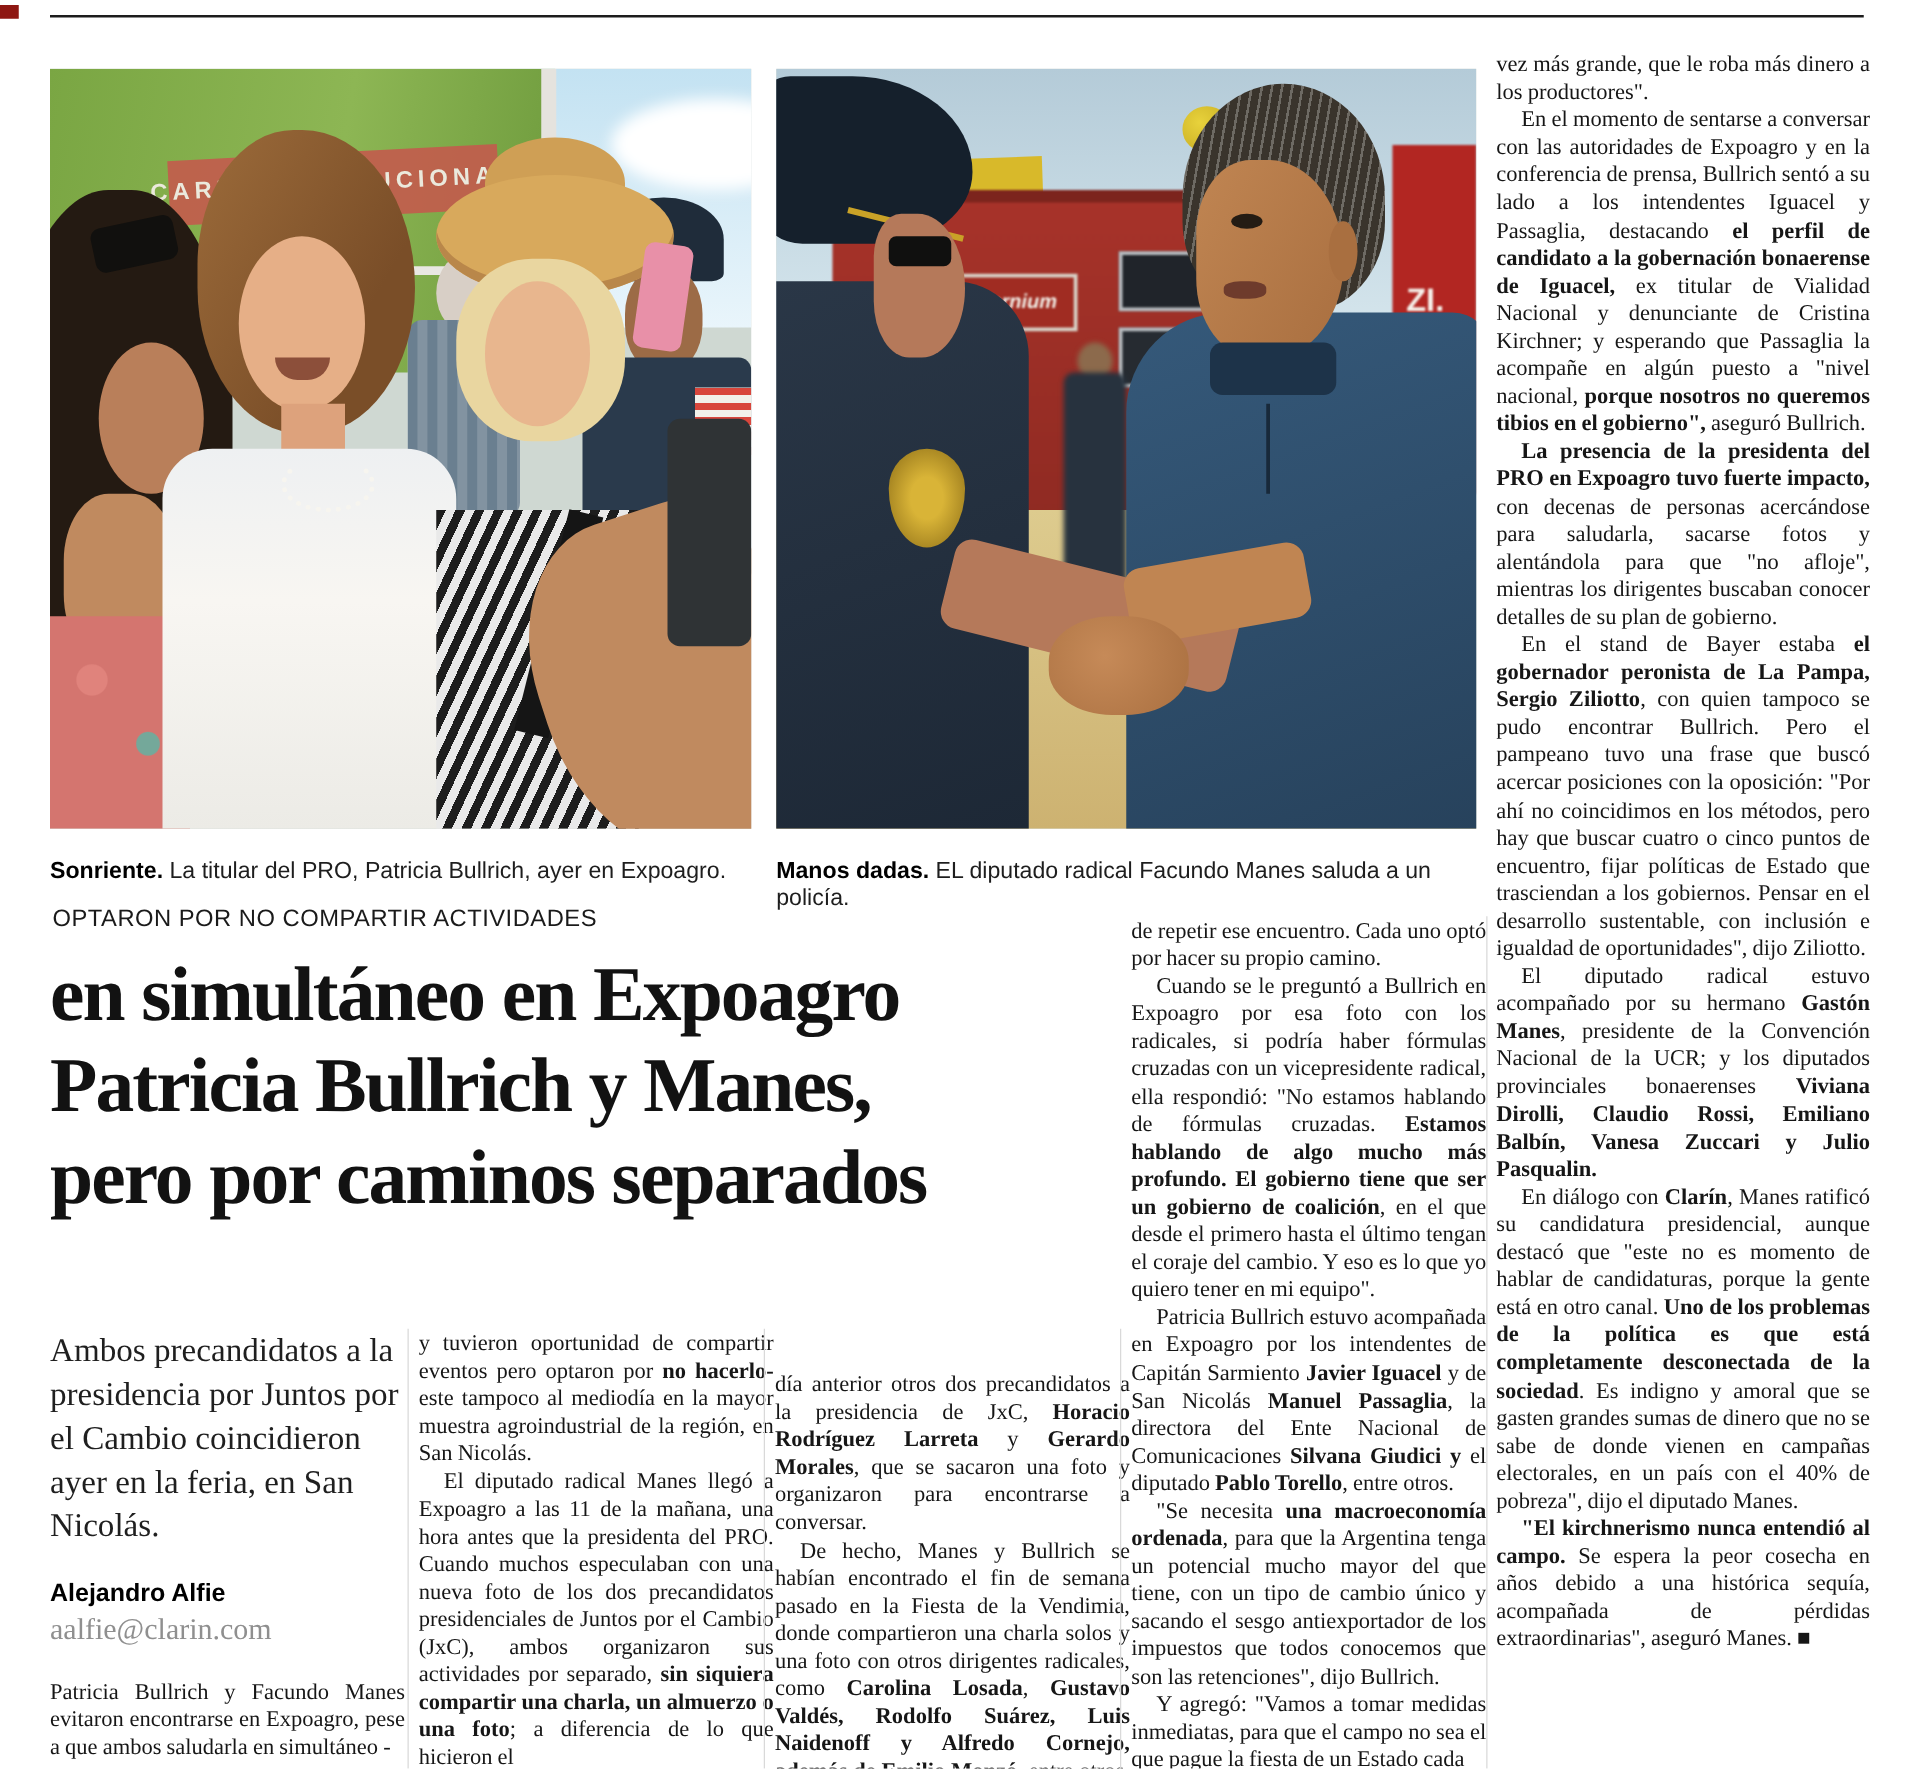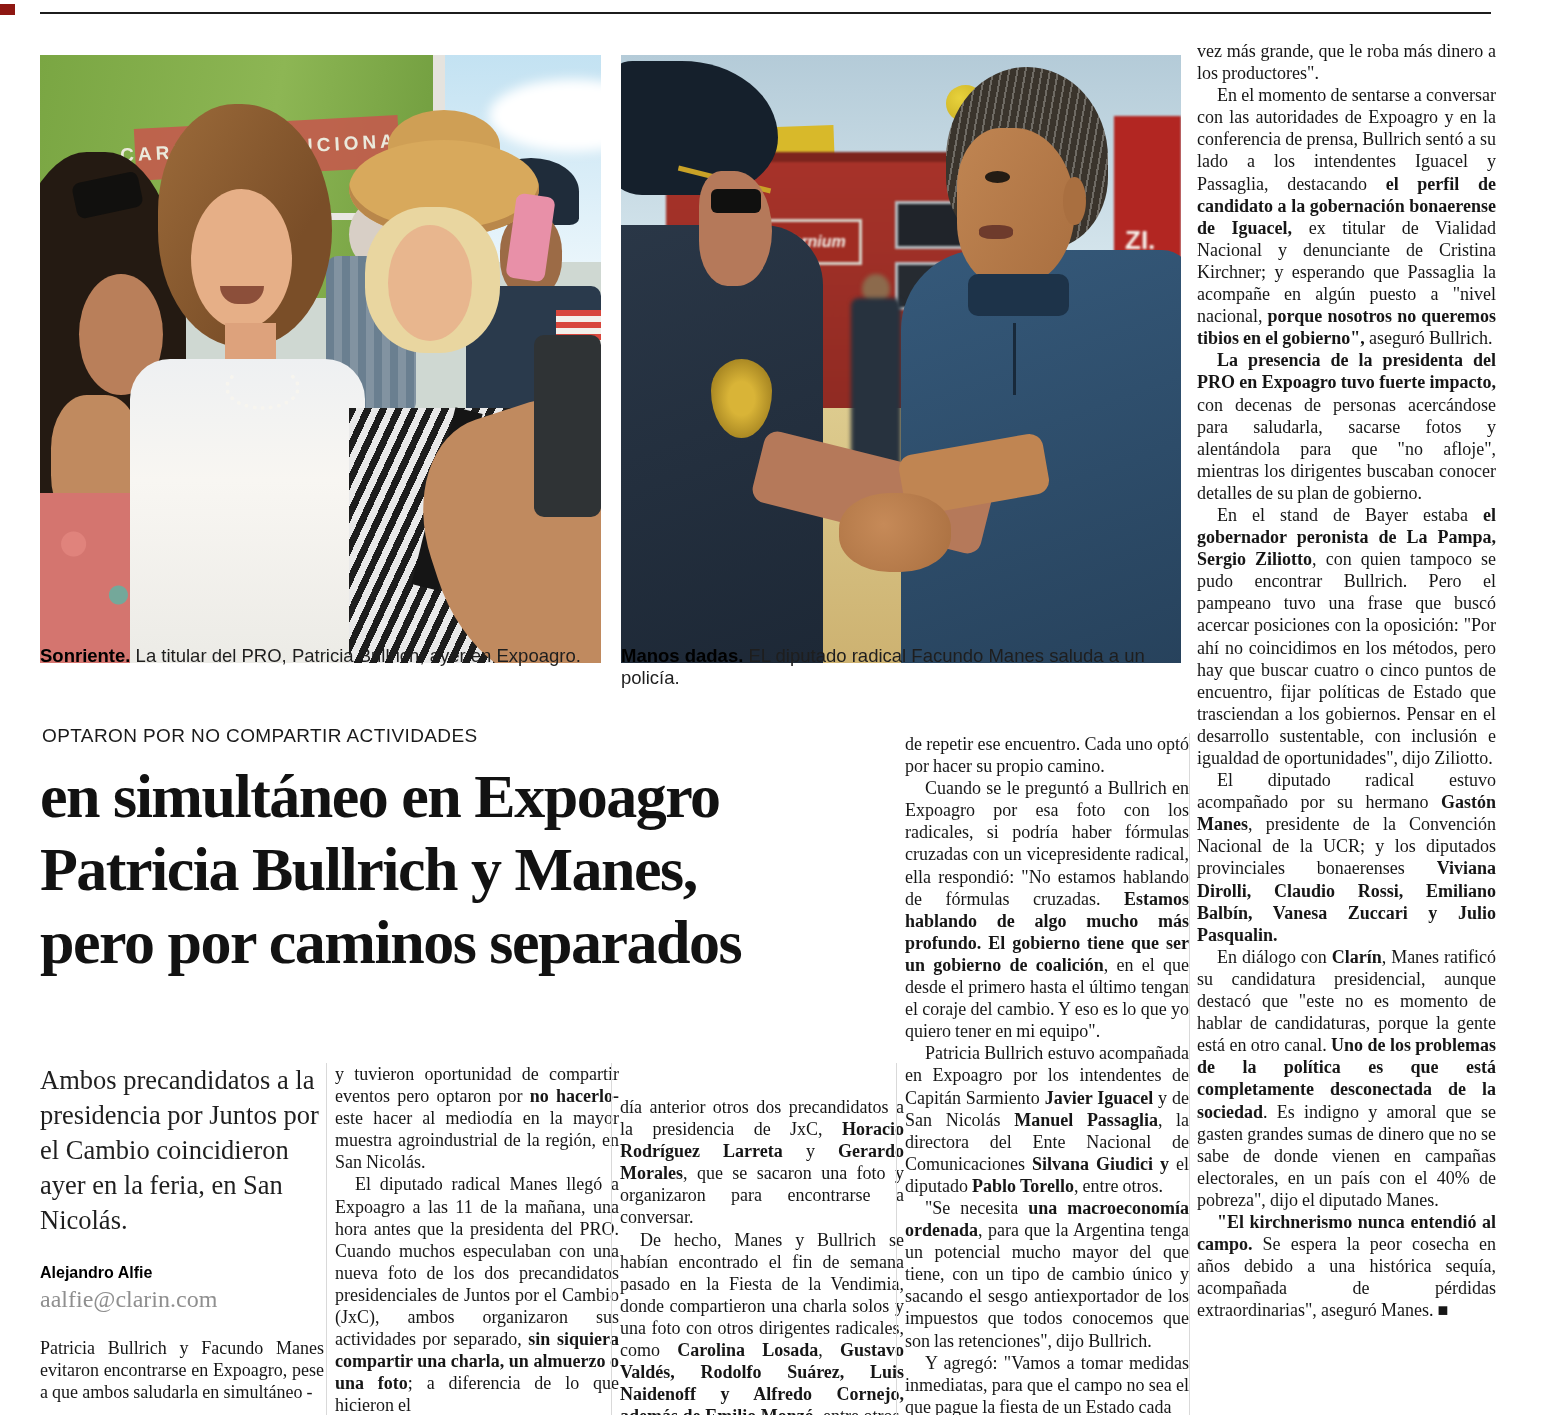--- a/index.html
+++ b/index.html
@@ -92,40 +92,40 @@
   .p2-manes-face { left:60%; top:12%; width:21%; height:26%; background:linear-gradient(120deg,#c08552,#a96f40); border-radius:42% 58% 55% 45%; }
   .p2-manes-ear { left:79%; top:20%; width:4%; height:8%; background:#a96f40; border-radius:50%; }
   .p2-manes-eye { left:65%; top:19%; width:4.5%; height:2%; background:#241c14; border-radius:50%; }
   .p2-manes-mouth { left:64%; top:28%; width:6%; height:2.2%; background:#6e3b2c; border-radius:40%; }
   .p2-manes-collar { left:62%; top:36%; width:18%; height:7%; background:#1d3síntesis; background:#1d3349; border-radius:10px; }
   .p2-manes-btn { left:70%; top:44%; width:3px; height:12%; background:#18293a; }
   .p2-manes-arm { left:50%; top:64%; width:26%; height:10%; background:#c08552; border-radius:14px; transform:rotate(-10deg); }
   .p2-hands { left:39%; top:72%; width:20%; height:13%; background:radial-gradient(circle at 40% 40%,#c68a58,#a96f40); border-radius:45%; }
 
   
-  .caption { position:absolute; top:645px; font-family:"Liberation Sans",sans-serif; font-size:18.5px; color:#1e1e1e; }
+  .caption { position:absolute; top:685px; font-family:"Liberation Sans",sans-serif; font-size:18.5px; color:#1e1e1e; }
   .caption .lead-in { font-weight:bold; color:#000; }
   .cap-left { left:40px; width:561px; }
   .cap-right { left:621px; width:560px; }
 
   .kicker { position:absolute; left:42px; top:725px; font-family:"Liberation Sans",sans-serif;
             font-size:19px; letter-spacing:.4px; color:#1a1a1a; }
   .headline { position:absolute; left:40px; top:760px; width:862px; font-weight:bold;
               font-size:62px; line-height:73px; letter-spacing:-1.5px; color:#121212; }
 
   
   .col { position:absolute; width:284px; }
   .col-1 { left:40px;  top:1063px; height:352px; overflow:hidden; }
   .col-2 { left:335px; top:1063px; height:352px; overflow:hidden; }
   .col-3 { left:620px; top:1063px; height:352px; overflow:hidden;margin-top:33px; }
   .col-4 { left:905px; top:733px;  height:682px; overflow:hidden; }
   .col-5 { left:1197px; top:40px; width:299px; height:1375px; overflow:hidden; }
 
   .lead-par { font-size:26.5px; line-height:35px; color:#1f1f1f; margin:0; }
-  .byline-author { margin-top:26px; font-family:"Liberation Sans",sans-serif; font-weight:bold; font-size:16px; color:#000; }
+  .byline-author { margin-top:26px; font-family:"Liberation Sans",sans-serif; font-weight:bold; font-size:20px; color:#000; }
   .byline-email  { margin-top:4px; font-size:24px; color:#8f8f8f; }
   .first-par-gap { margin-top:24px !important; }
 
   .bp { margin:0; text-align:justify; font-size:18px; line-height:22.1px; color:#161616; word-spacing:-0.4px; }
   .bp.ind { text-indent:20px; }
   .bp .b { font-weight:bold; }
 
   .vrule { position:absolute; width:1px; background:#d9d9d9; }
   .vr-1 { left:326px; top:1063px; height:352px; }
   .vr-2 { left:611px; top:1063px; height:352px; }
@@ -230,21 +230,21 @@
     <p class="lead-par">Ambos precandidatos a la presidencia por Juntos por el Cambio coincidieron ayer en la feria, en San Nicolás.</p>
     <div class="byline-author">Alejandro Alfie</div>
     <div class="byline-email">aalfie@clarin.com</div>
     <div class="first-par-wrap">
         <p class="bp first-par-gap"><span>Patricia Bullrich y Facundo Manes evitaron encontrarse en Expoagro, pese a que ambos saludarla en simultáneo -</span></p>
       </div>
   </div>
 
   <div class="col col-2">
       <div>
-        <p class="bp"><span>y tuvieron oportunidad de compartir eventos pero optaron por </span><span class="b">no hacerlo-</span><span> este hacer al mediodía en la mayor muestra agroindustrial de la región, en San Nicolás.</span></p>
+        <p class="bp"><span>y tuvieron oportunidad de compartir eventos pero optaron por </span><span class="b">no hacerlo-</span><span> este tampoco al mediodía en la mayor muestra agroindustrial de la región, en San Nicolás.</span></p>
         <p class="bp ind"><span>El diputado radical Manes llegó a Expoagro a las 11 de la mañana, una hora antes que la presidenta del PRO. Cuando muchos especulaban con una nueva foto de los dos precandidatos presidenciales de Juntos por el Cambio (JxC), ambos organizaron sus actividades por separado, </span><span class="b">sin siquiera compartir una charla, un almuerzo o una foto</span><span>; a diferencia de lo que hicieron el</span></p>
       </div>
     </div>
   <div class="col col-3">
       <div>
         <p class="bp"><span>día anterior otros dos precandidatos a la presidencia de JxC, </span><span class="b">Horacio Rodríguez Larreta</span><span> y </span><span class="b">Gerardo Morales</span><span>, que se sacaron una foto y organizaron para encontrarse a conversar.</span></p>
         <p class="bp ind"><span>De hecho, Manes y Bullrich se habían encontrado el fin de semana pasado en la Fiesta de la Vendimia, donde compartieron una charla solos y una foto con otros dirigentes radicales, como </span><span class="b">Carolina Losada</span><span>, </span><span class="b">Gustavo Valdés, Rodolfo Suárez, Luis Naidenoff y Alfredo Cornejo, además de Emilio Monzó</span><span>, entre otros. Pero esta vez, en Expoagro, resolvieron que no era momento</span></p>
       </div>
     </div>
   <div class="col col-4">

